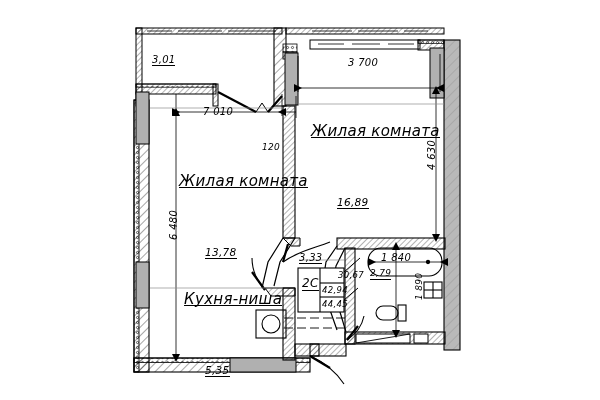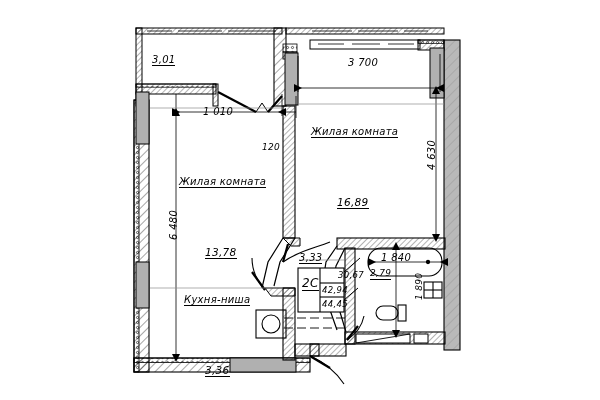--- a/index.html
+++ b/index.html
@@ -26,21 +26,21 @@
   }
   .lbl {
     position: absolute;
     font-family: "DejaVu Sans", sans-serif;
     color: #000000;
     white-space: nowrap;
     font-style: italic;
     letter-spacing: 0.3px;
   }
   .room-name {
-    font-size: 10px;
+    font-size: 15px;
     border-bottom: 1px solid #000;
     padding-bottom: 0px;
     line-height: 11px;
   }
   .room-area {
     font-size: 10.5px;
     border-bottom: 1px solid #000;
     line-height: 12px;
     margin-top: 48px;
   }
@@ -262,38 +262,38 @@
       <line x1="320" y1="297" x2="344" y2="297"></line>
     </g>
     <g stroke="#000" stroke-width="1" fill="none">
       <path d="M344,272 L360,258"></path>
       <path d="M344,300 L358,288"></path>
     </g>
   </svg>
 
   <div class="lbl bal" style="left:152px; top:54px;">3,01</div>
 
-  <div class="lbl dim" style="left:203px; top:106px;">1 010</div>
+  <div class="lbl dim" style="left:203px; top:106px;">7 010</div>
 
   <div class="lbl dim-small" style="left:262px; top:106px;margin-top:36px;">120</div>
 
   <div class="lbl dim" style="left:348px; top:57px;">3 700</div>
 
   <div class="lbl dim rot90" style="left:426px; top:170px;">4 630</div>
 
   <div class="lbl dim rot90" style="left:168px; top:240px;">6 480</div>
 
   <div class="lbl room-name" style="left:311px; top:126px;">Жилая комната</div>
   <div class="lbl room-area" style="left:337px; top:148px;">16,89</div>
 
   <div class="lbl room-name" style="left:179px; top:176px;">Жилая комната</div>
   <div class="lbl room-area" style="left:205px; top:198px;font-style:italic;">13,78</div>
 
   <div class="lbl room-name" style="left:184px; top:294px;">Кухня-ниша</div>
-  <div class="lbl room-area" style="left:205px; top:316px;">3,36</div>
+  <div class="lbl room-area" style="left:205px; top:316px;">5,35</div>
 
   <div class="lbl bal" style="left:299px; top:252px;">3,33</div>
 
   <div class="lbl bal" style="left:370px; top:268px; font-size:9px;">2,79</div>
 
   <div class="lbl dim" style="left:381px; top:252px;">1 840</div>
 
   <div class="lbl dim rot90" style="left:414px; top:300px; font-size:9px;">1 890</div>
 
   <div class="lbl info-code" style="left:302px; top:277px;">2С</div>

